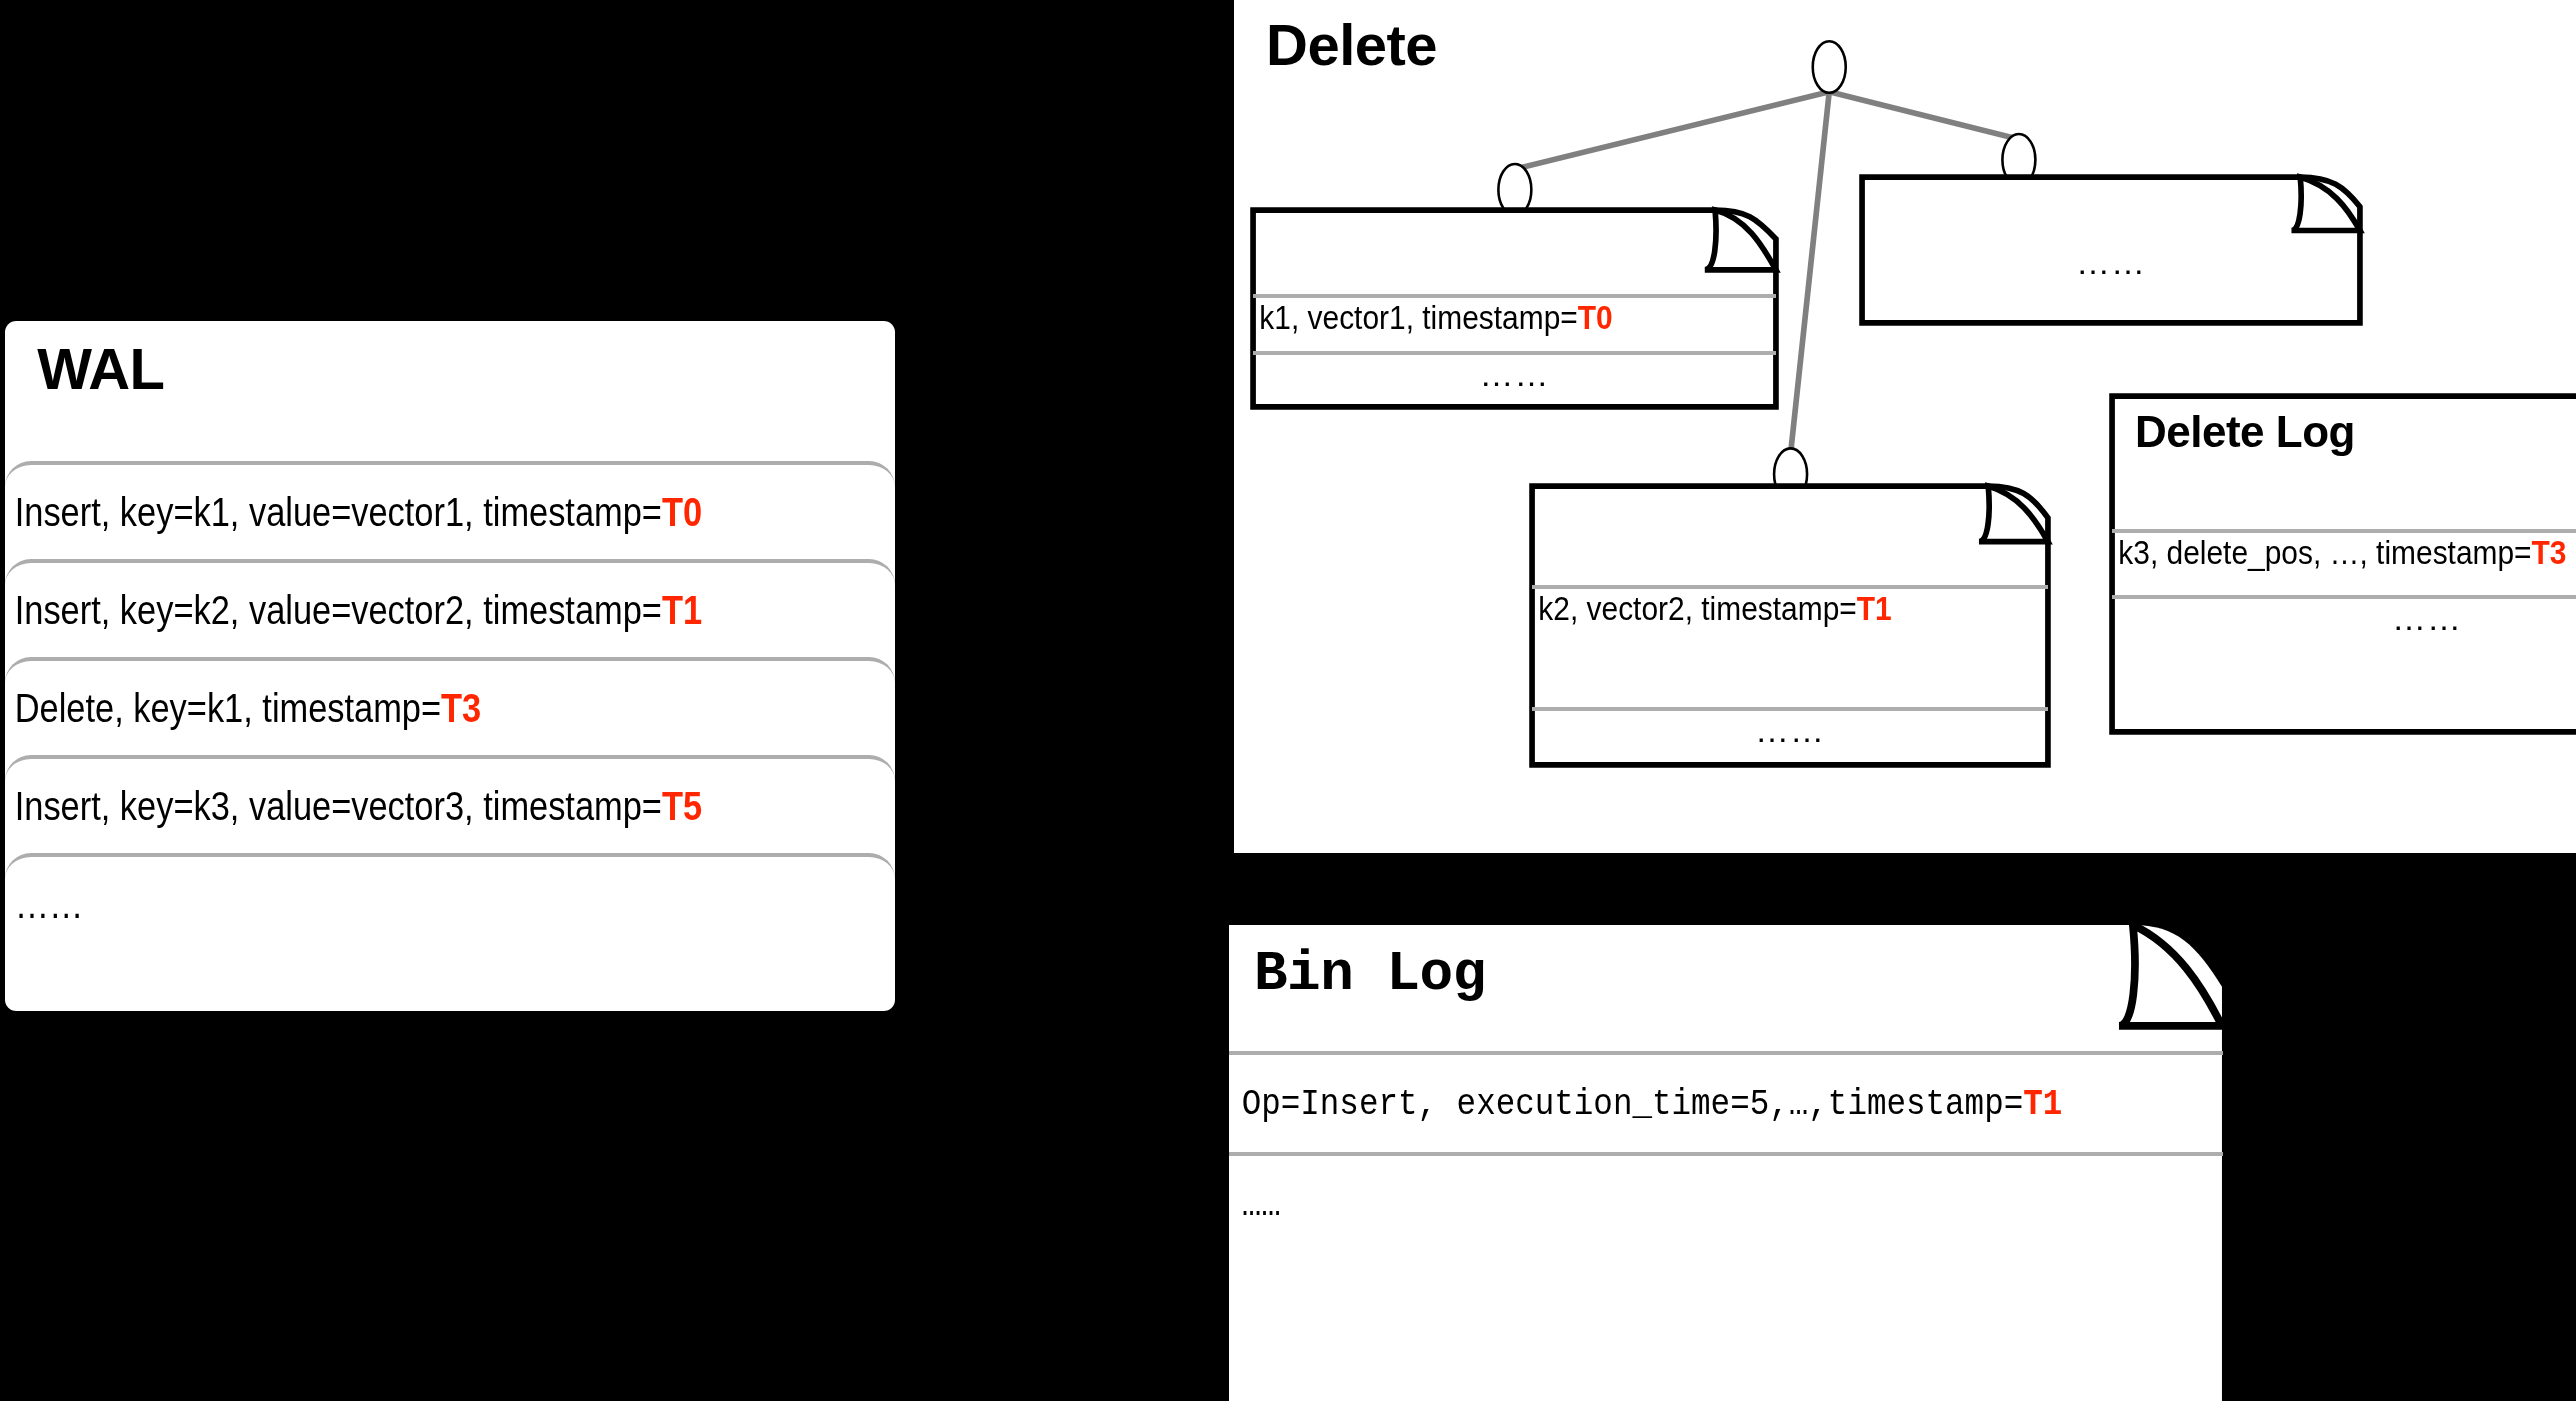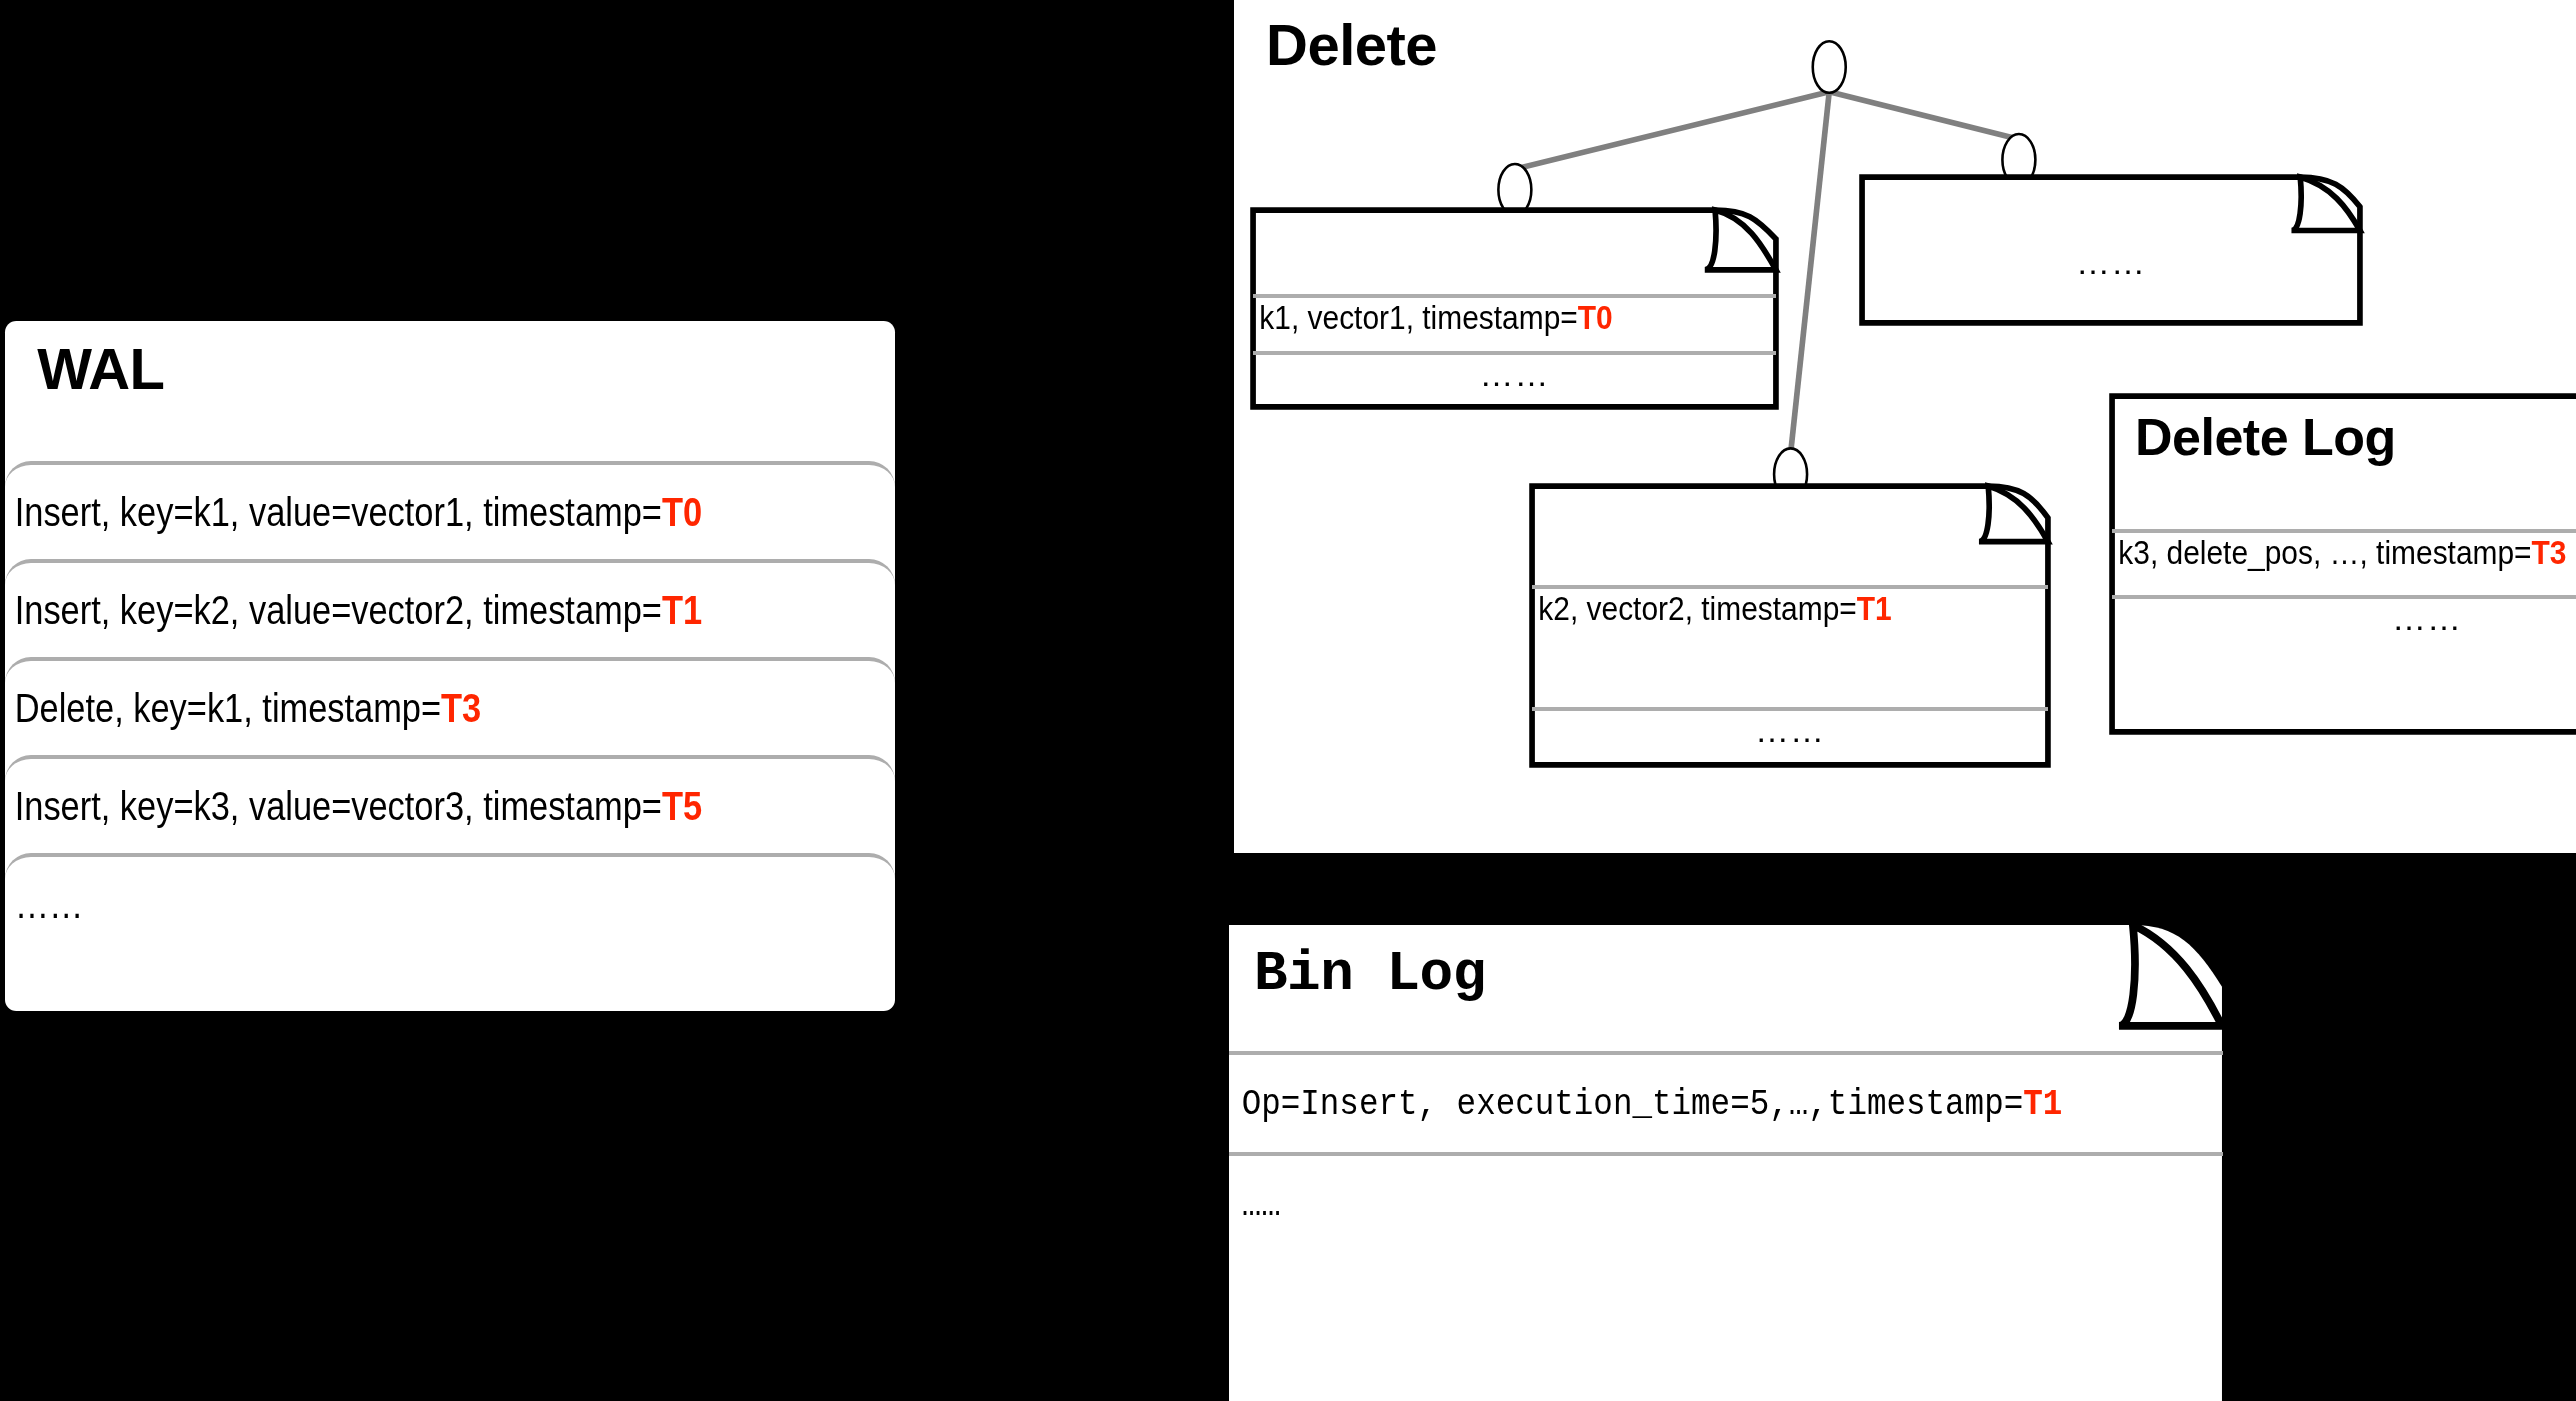--- a/index.html
+++ b/index.html
@@ -28,21 +28,21 @@
   
   .note{position:absolute;}
   .note svg{position:absolute;left:0;top:0;overflow:visible;}
   .note .rows{position:absolute;left:0;top:0;width:100%;height:100%;box-sizing:border-box;}
   .note-row{position:absolute;left:0;right:0;box-sizing:border-box;
             border-top:4.6px solid #ADADAD;display:flex;align-items:flex-start;}
   .note-row .txt{padding-left:7.2px;font-size:34px;color:#000;white-space:nowrap;
                  transform:scaleX(0.88);transform-origin:left center;}
   .note-row.center .txt{width:100%;text-align:center;padding-left:0;transform:none;
                         letter-spacing:1px;}
-  .note-title{position:absolute;font-size:52px;font-weight:bold;color:#000;letter-spacing:-0.5px;}
+  .note-title{position:absolute;font-size:44px;font-weight:bold;color:#000;letter-spacing:-0.5px;}
   .dots-only{position:absolute;width:100%;text-align:center;font-size:34px;color:#000;
              letter-spacing:1px;}
 
   .red{color:#FF2600;font-weight:bold;}
 
   
   #note-k1{left:17px;top:208px;width:527px;height:201px;}
   #note-dots{left:626px;top:175px;width:502px;height:150px;}
   #note-k2{left:296px;top:484px;width:520px;height:283px;}
   #note-del{left:876px;top:394px;width:634px;height:340px;}

